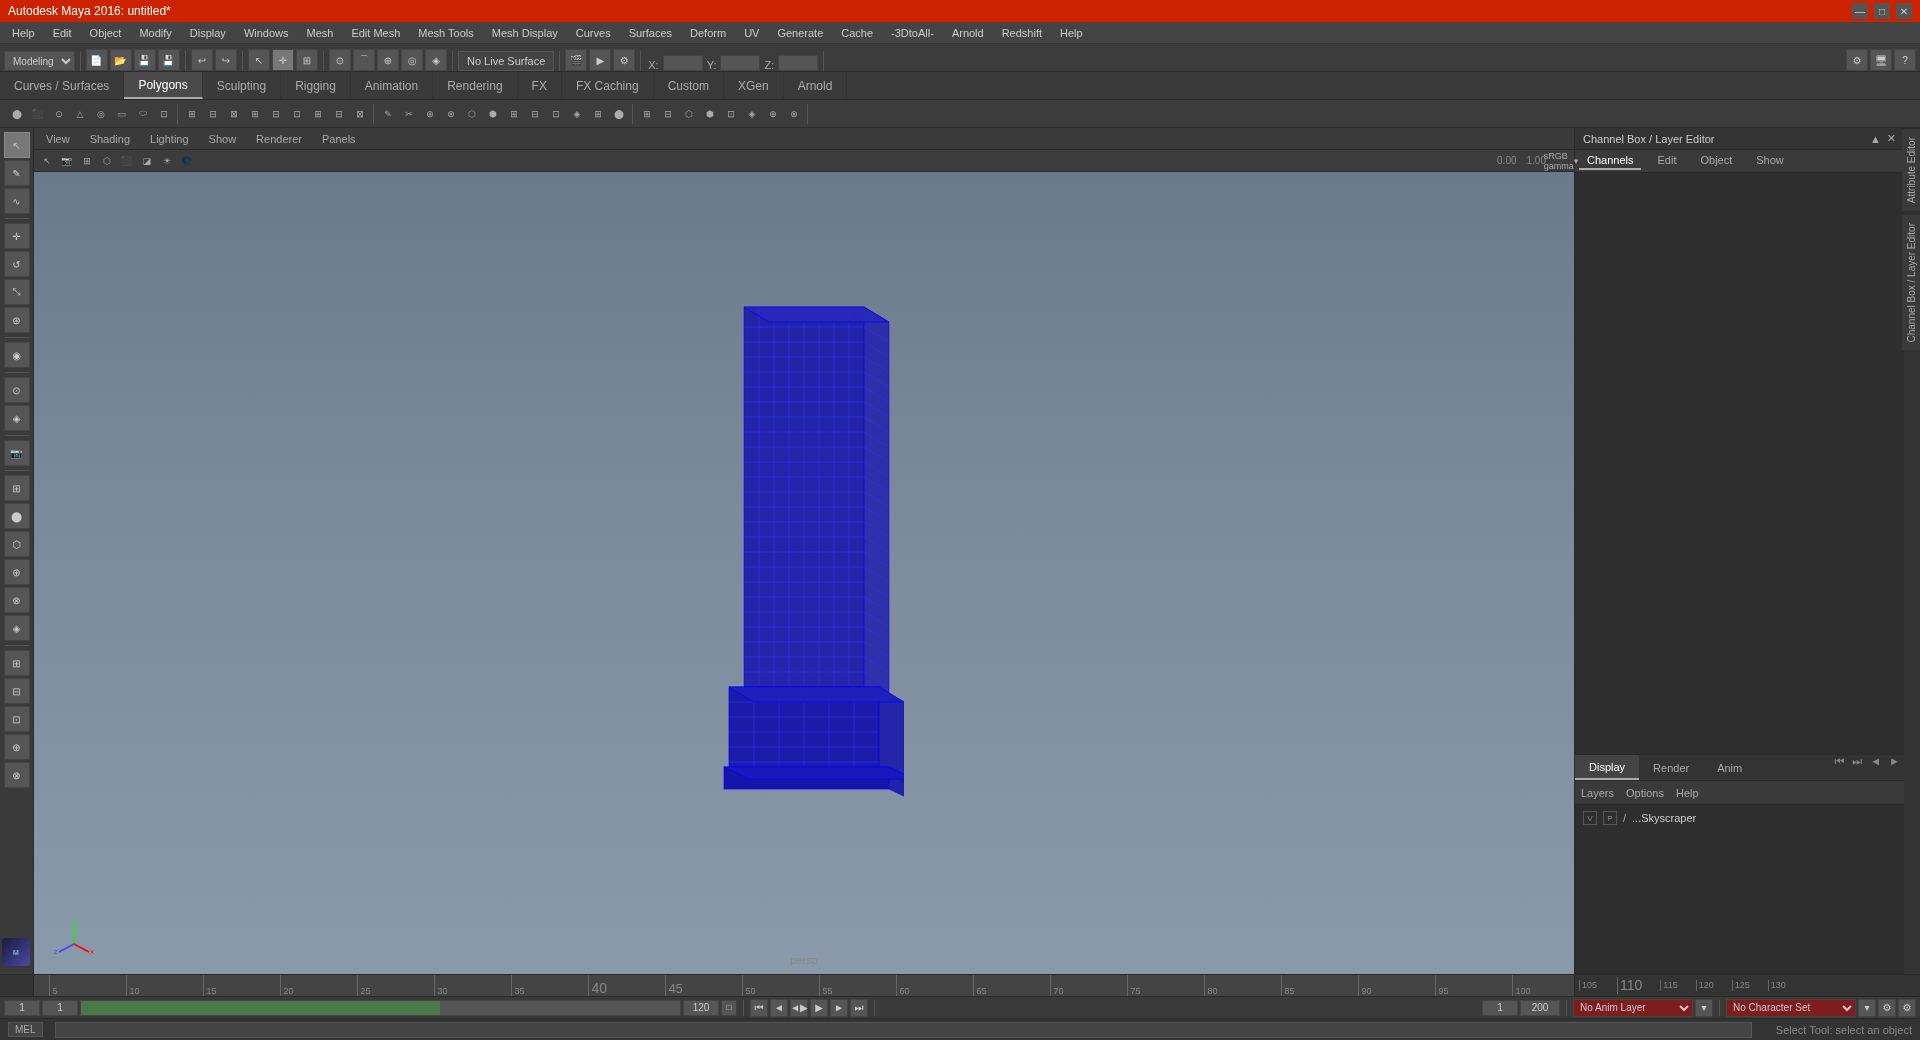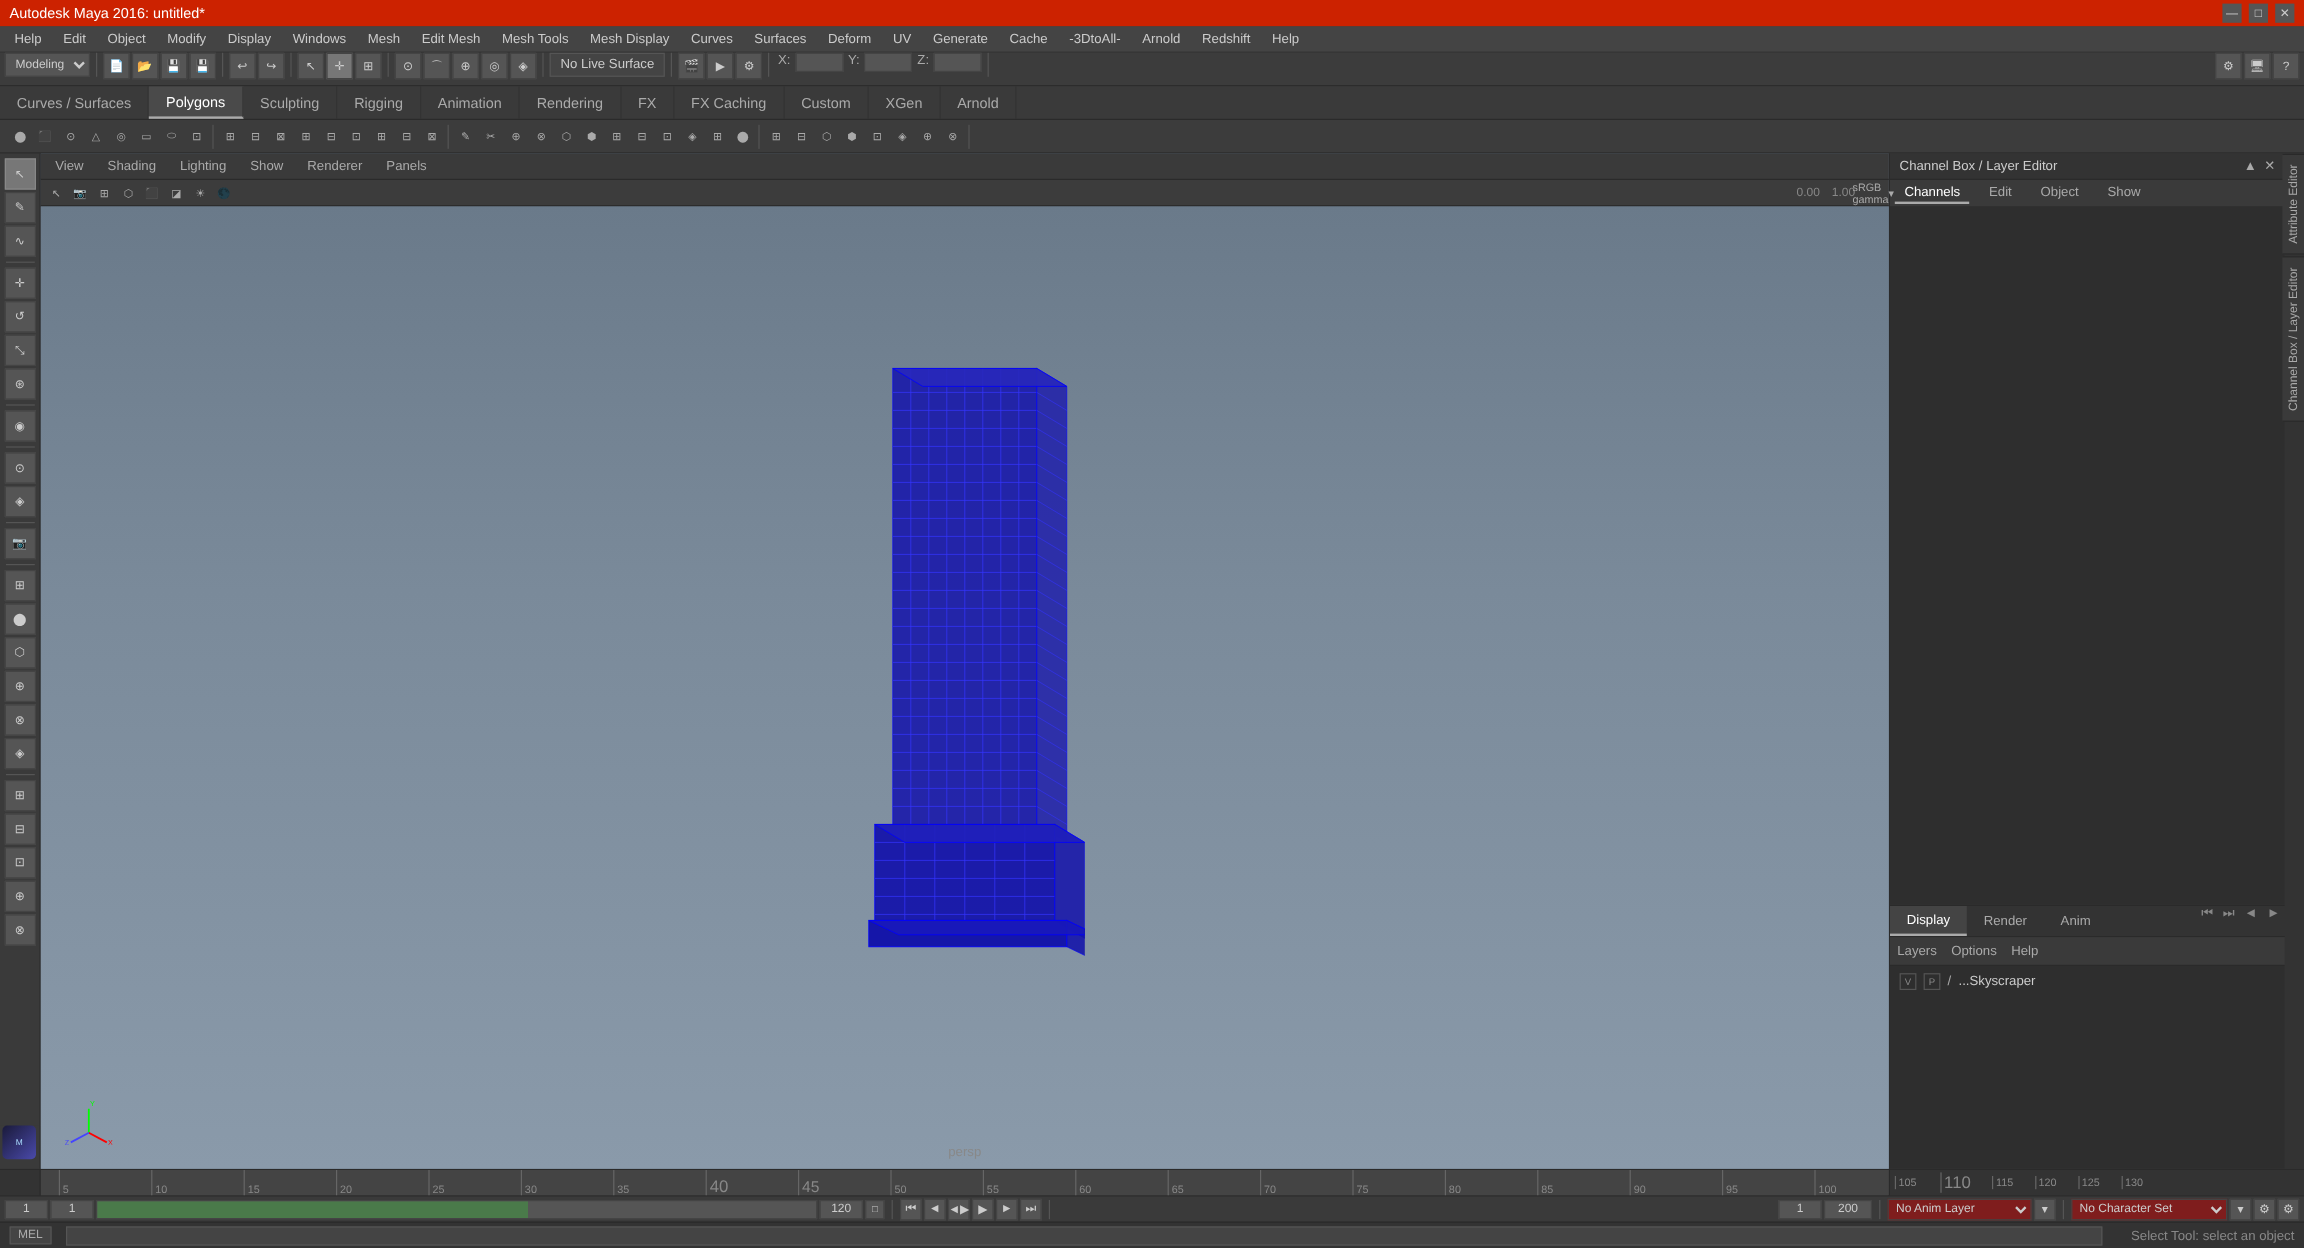--- a/index.html
+++ b/index.html
@@ -39,21 +39,21 @@
       cursor: pointer;
       font-size: 11px;
       color: #ccc;
     }
 
     
     #main-toolbar {
       height: 28px;
       background: #3c3c3c;
       display: flex;
-      align-items: flex-start;
+      align-items: flex-end;
       padding: 0 4px;
       gap: 2px;
       border-bottom: 1px solid #2a2a2a;
     }
     .toolbar-btn {
       width: 22px; height: 22px;
       background: #555;
       border: 1px solid #444;
       display: inline-flex; align-items: center; justify-content: center;
       cursor: pointer;

